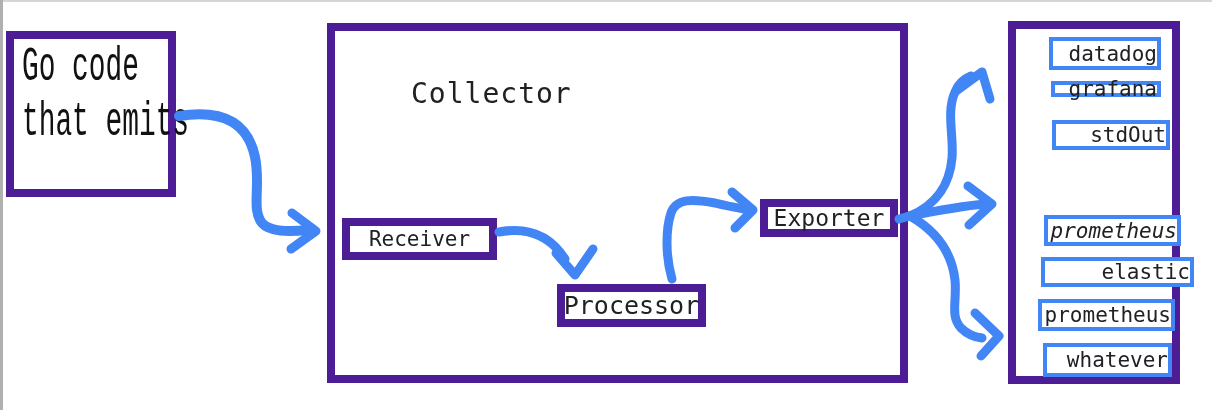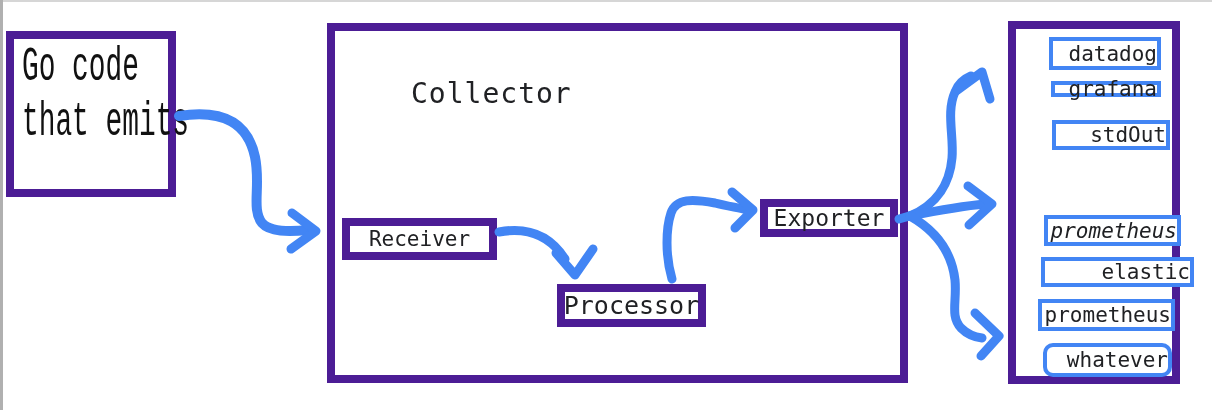--- a/index.html
+++ b/index.html
@@ -29,21 +29,21 @@
   .backends-box{left:1008px;top:21px;width:172px;height:363px;}
   .backend-item{position:absolute;box-sizing:border-box;border:4px solid #4285f4;background:#fff;
     display:flex;align-items:center;justify-content:flex-end;font-size:21px;white-space:nowrap;}
   .bk-0{left:33px;top:8px;width:112px;height:33px;}
   .bk-1{left:35px;top:52px;width:110px;height:16px;}
   .bk-2{left:36px;top:91px;width:118px;height:30px;padding-left:16px;}
   .bk-3{left:31px;top:134px;width:113px;height:29px;}
   .bk-4{left:28px;top:186px;width:137px;height:31px;font-style:italic;}
   .bk-5{left:25px;top:228px;width:153px;height:30px;}
   .bk-6{left:22px;top:270px;width:137px;height:32px;}
-  .bk-7{left:27px;top:314px;width:129px;height:34px;border-radius:10px;}
+  .bk-7{left:27px;top:314px;width:129px;height:34px;}
   
   .arrows{position:absolute;left:0;top:0;width:1212px;height:410px;pointer-events:none;}
   .arrows path{fill:none;stroke:#4285f4;stroke-width:9;stroke-linecap:round;stroke-linejoin:round;}
   .arrows path.fat{stroke-width:10;}
 </style>
 </head>
 <body>
 
 <div id="canvas">
 

